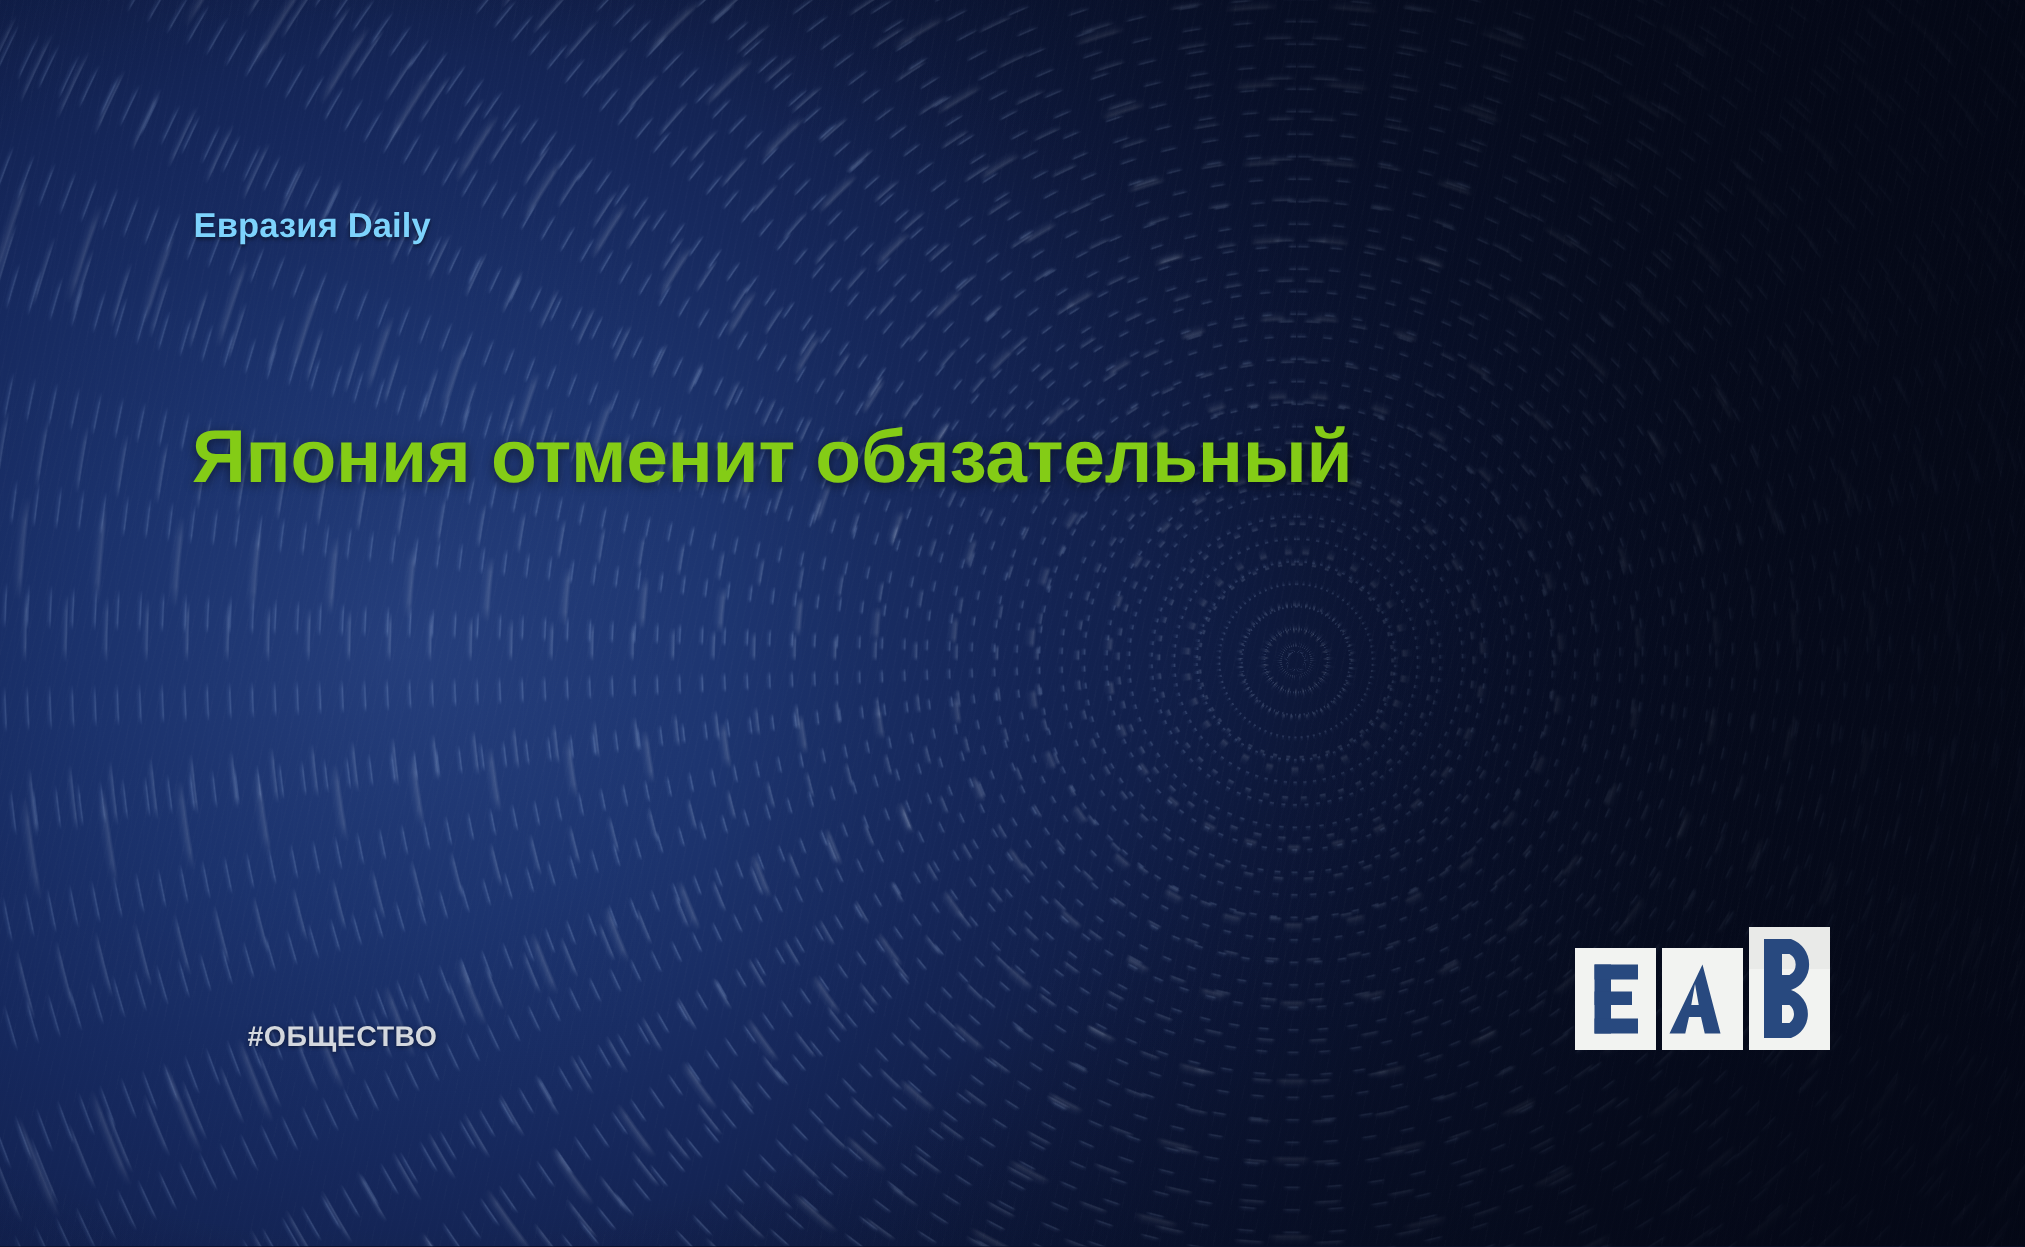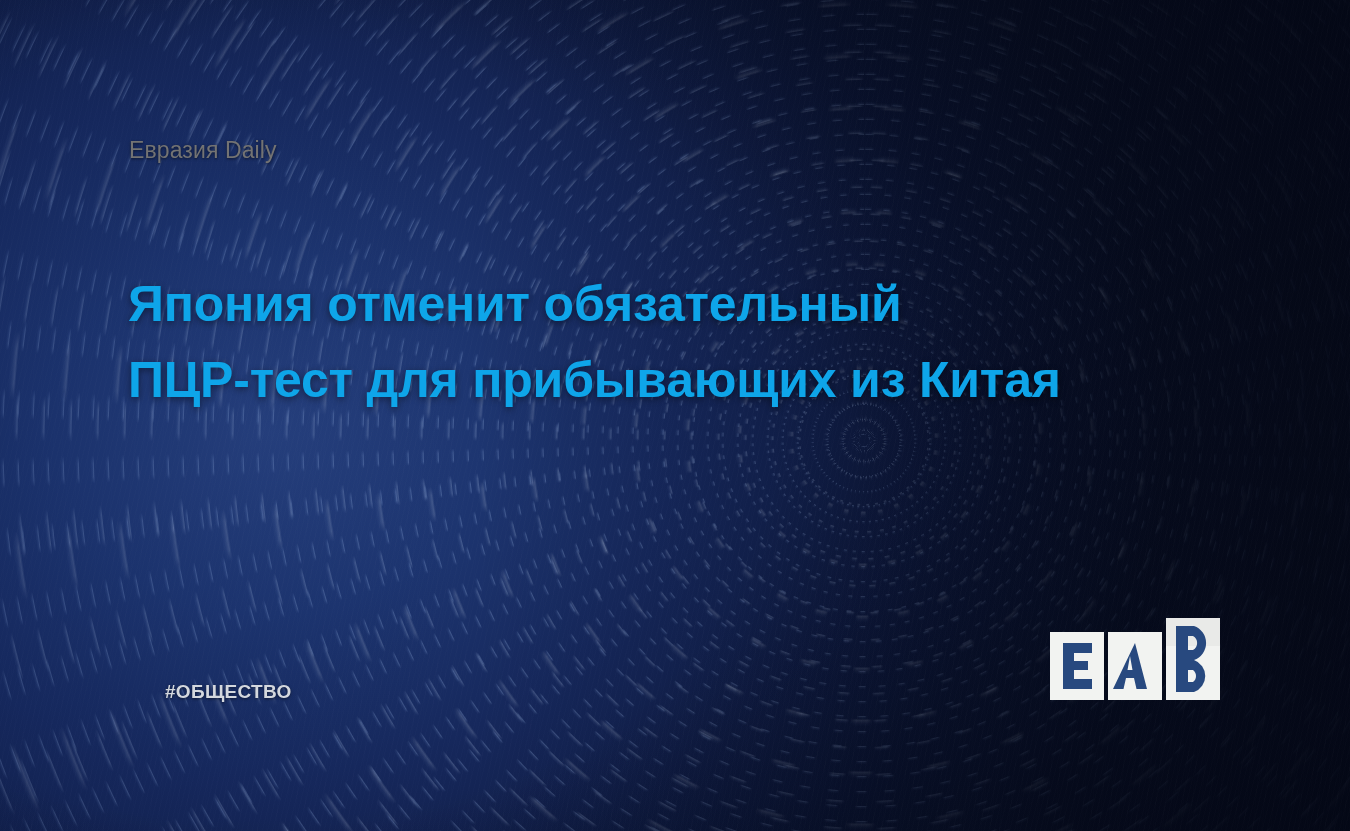--- a/index.html
+++ b/index.html
@@ -136,35 +136,35 @@
   
   .content {
     position: absolute;
     inset: 0;
   }
   .brand {
     position: absolute;
     left: 129px;
     top: 137px;
     font-size: 23px;
-    font-weight: normal;
-    color: #737373;
+    font-weight: bold;
+    color: #7dd3fc;
     letter-spacing: .1px;
     white-space: nowrap;
     text-shadow: 0 1px 3px rgba(0,0,0,.55);
   }
   .headline {
     position: absolute;
     left: 128px;
     top: 266px;
     width: 1080px;
     font-size: 50px;
     line-height: 76px;
     font-weight: bold;
-    color: #0ea5e9;
+    color: #84cc16;
     letter-spacing: -0.2px;
     text-shadow: 0 2px 7px rgba(0,0,0,.45);
   }
   .headline .hl-line { display: block; white-space: nowrap; }
 
   .tag {
     position: absolute;
     left: 129px;
     top: 681px;
     font-size: 19px;
@@ -200,21 +200,20 @@
     <div class="bg-vign"></div>
     <div class="grain"></div>
   </div>
 
   <div class="content">
 
     <div class="brand">Евразия Daily</div>
 
     <div class="headline">
       <span class="hl-line">Япония отменит обязательный</span>
-      <span class="hl-line">ПЦР-тест для прибывающих из Китая</span>
     </div>
 
     <div class="tag">#ОБЩЕСТВО</div>
 
     <div class="logo">
       <svg width="172" height="86" viewBox="0 0 172 86" aria-hidden="true">
 
         <rect x="0" y="14" width="54" height="68" fill="#f2f3f1"></rect>
 
         <rect x="58" y="14" width="54" height="68" fill="#f2f3f1"></rect>

